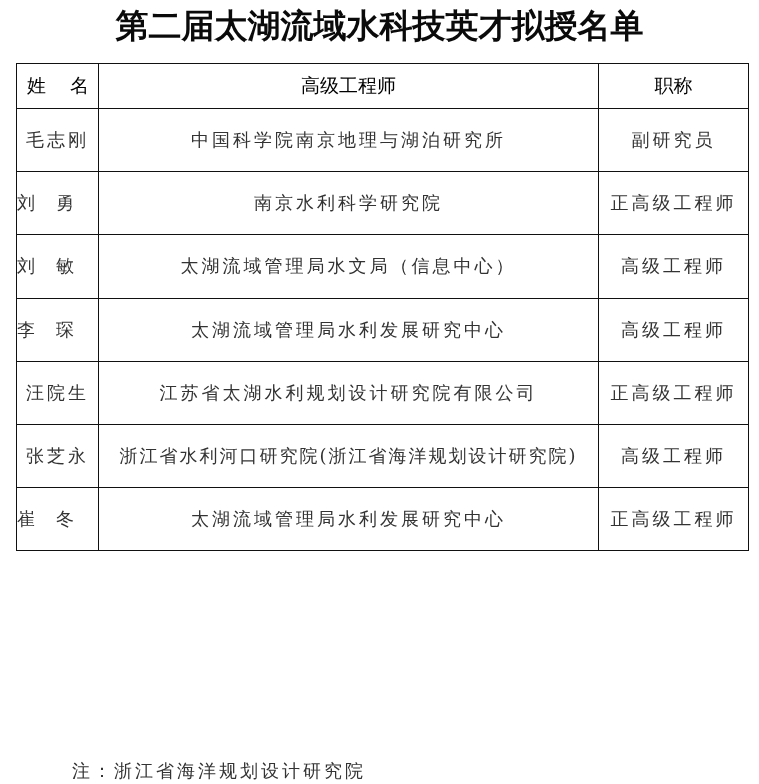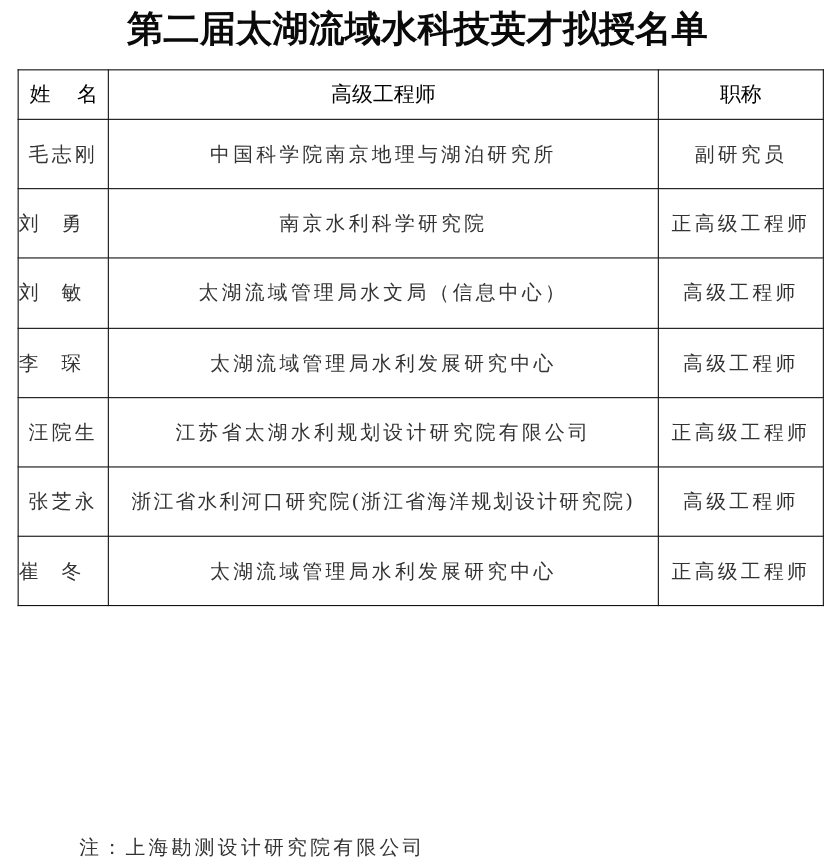--- a/index.html
+++ b/index.html
@@ -146,13 +146,13 @@
           <span>崔</span>
           <span>冬</span>
         </div>
       </td>
       <td class="unit-cell">太湖流域管理局水利发展研究中心</td>
       <td>正高级工程师</td>
     </tr>
   </tbody>
 </table>
 
-<div class="note">注：上海勘测设计研究院有限公司</div>
+<div class="note">注：浙江省海洋规划设计研究院</div>
 
 </body></html>

